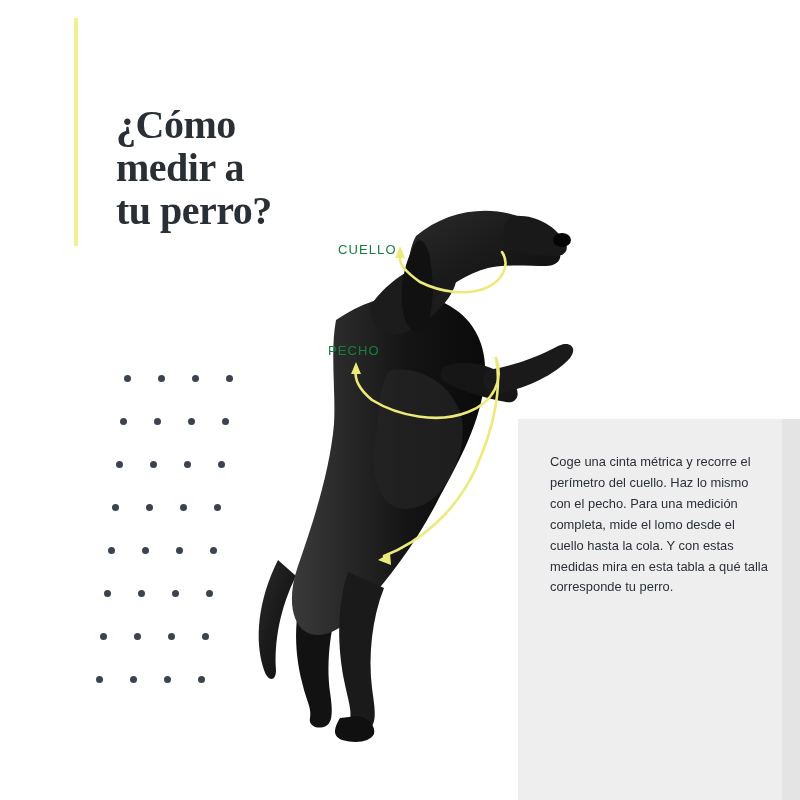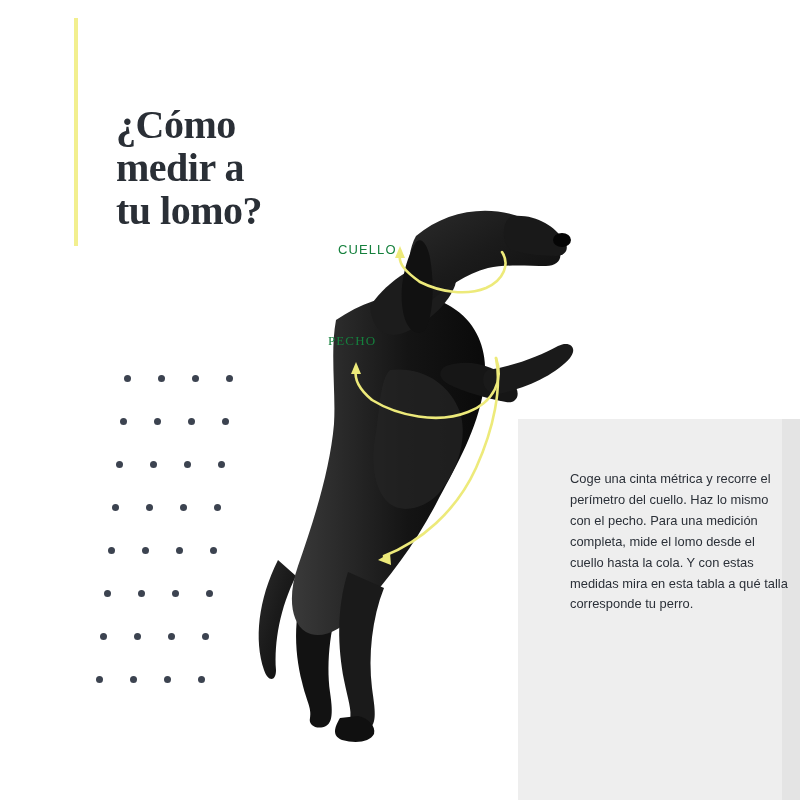--- a/index.html
+++ b/index.html
@@ -73,21 +73,21 @@
 
   
   .measure-label {
     position: absolute;
     font-size: 13px;
     letter-spacing: 1.1px;
     color: #15803d;
     font-weight: normal;
   }
   .label-cuello { left: 338px; top: 242px; }
-  .label-pecho  { left: 328px; top: 333px; font-family: Liberation Serif, serif; }
+  .label-pecho  { left: 328px; top: 343px; }
 
   
   .arrows {
     position: absolute;
     left: 280px;
     top: 230px;
     width: 300px;
     height: 360px;
     pointer-events: none;
   }
@@ -106,39 +106,38 @@
     position: absolute;
     right: 0;
     top: 0;
     width: 18px;
     height: 100%;
     background: #e4e4e4;
   }
   .info-text {
     position: absolute;
     left: 32px;
-    top: 50px;
+    top: 33px;
     width: 222px;
     font-size: 12.9px;
     line-height: 1.62;
     color: #2b3038;
-    margin-left: 20px;
   }
   .info-text p + p { margin-top: 17px; }
 </style>
 </head>
 <body>
 
 <div class="page">
 
   <div class="accent-bar"></div>
 
   <div class="title">¿Cómo
 medir a
-tu lomo?</div>
+tu perro?</div>
 
   <div class="dot-grid" id="dot-grid">
       <div class="dot" style="left: 44px; top: 0px; background: rgb(60, 67, 80);"></div>
       <div class="dot" style="left: 78px; top: 0px; background: rgb(60, 67, 80);"></div>
       <div class="dot" style="left: 112px; top: 0px; background: rgb(60, 67, 80);"></div>
       <div class="dot" style="left: 146px; top: 0px; background: rgb(60, 67, 80);"></div>
       <div class="dot" style="left: 40px; top: 43px; background: rgb(60, 67, 80);"></div>
       <div class="dot" style="left: 74px; top: 43px; background: rgb(60, 67, 80);"></div>
       <div class="dot" style="left: 108px; top: 43px; background: rgb(60, 67, 80);"></div>
       <div class="dot" style="left: 142px; top: 43px; background: rgb(60, 67, 80);"></div>

